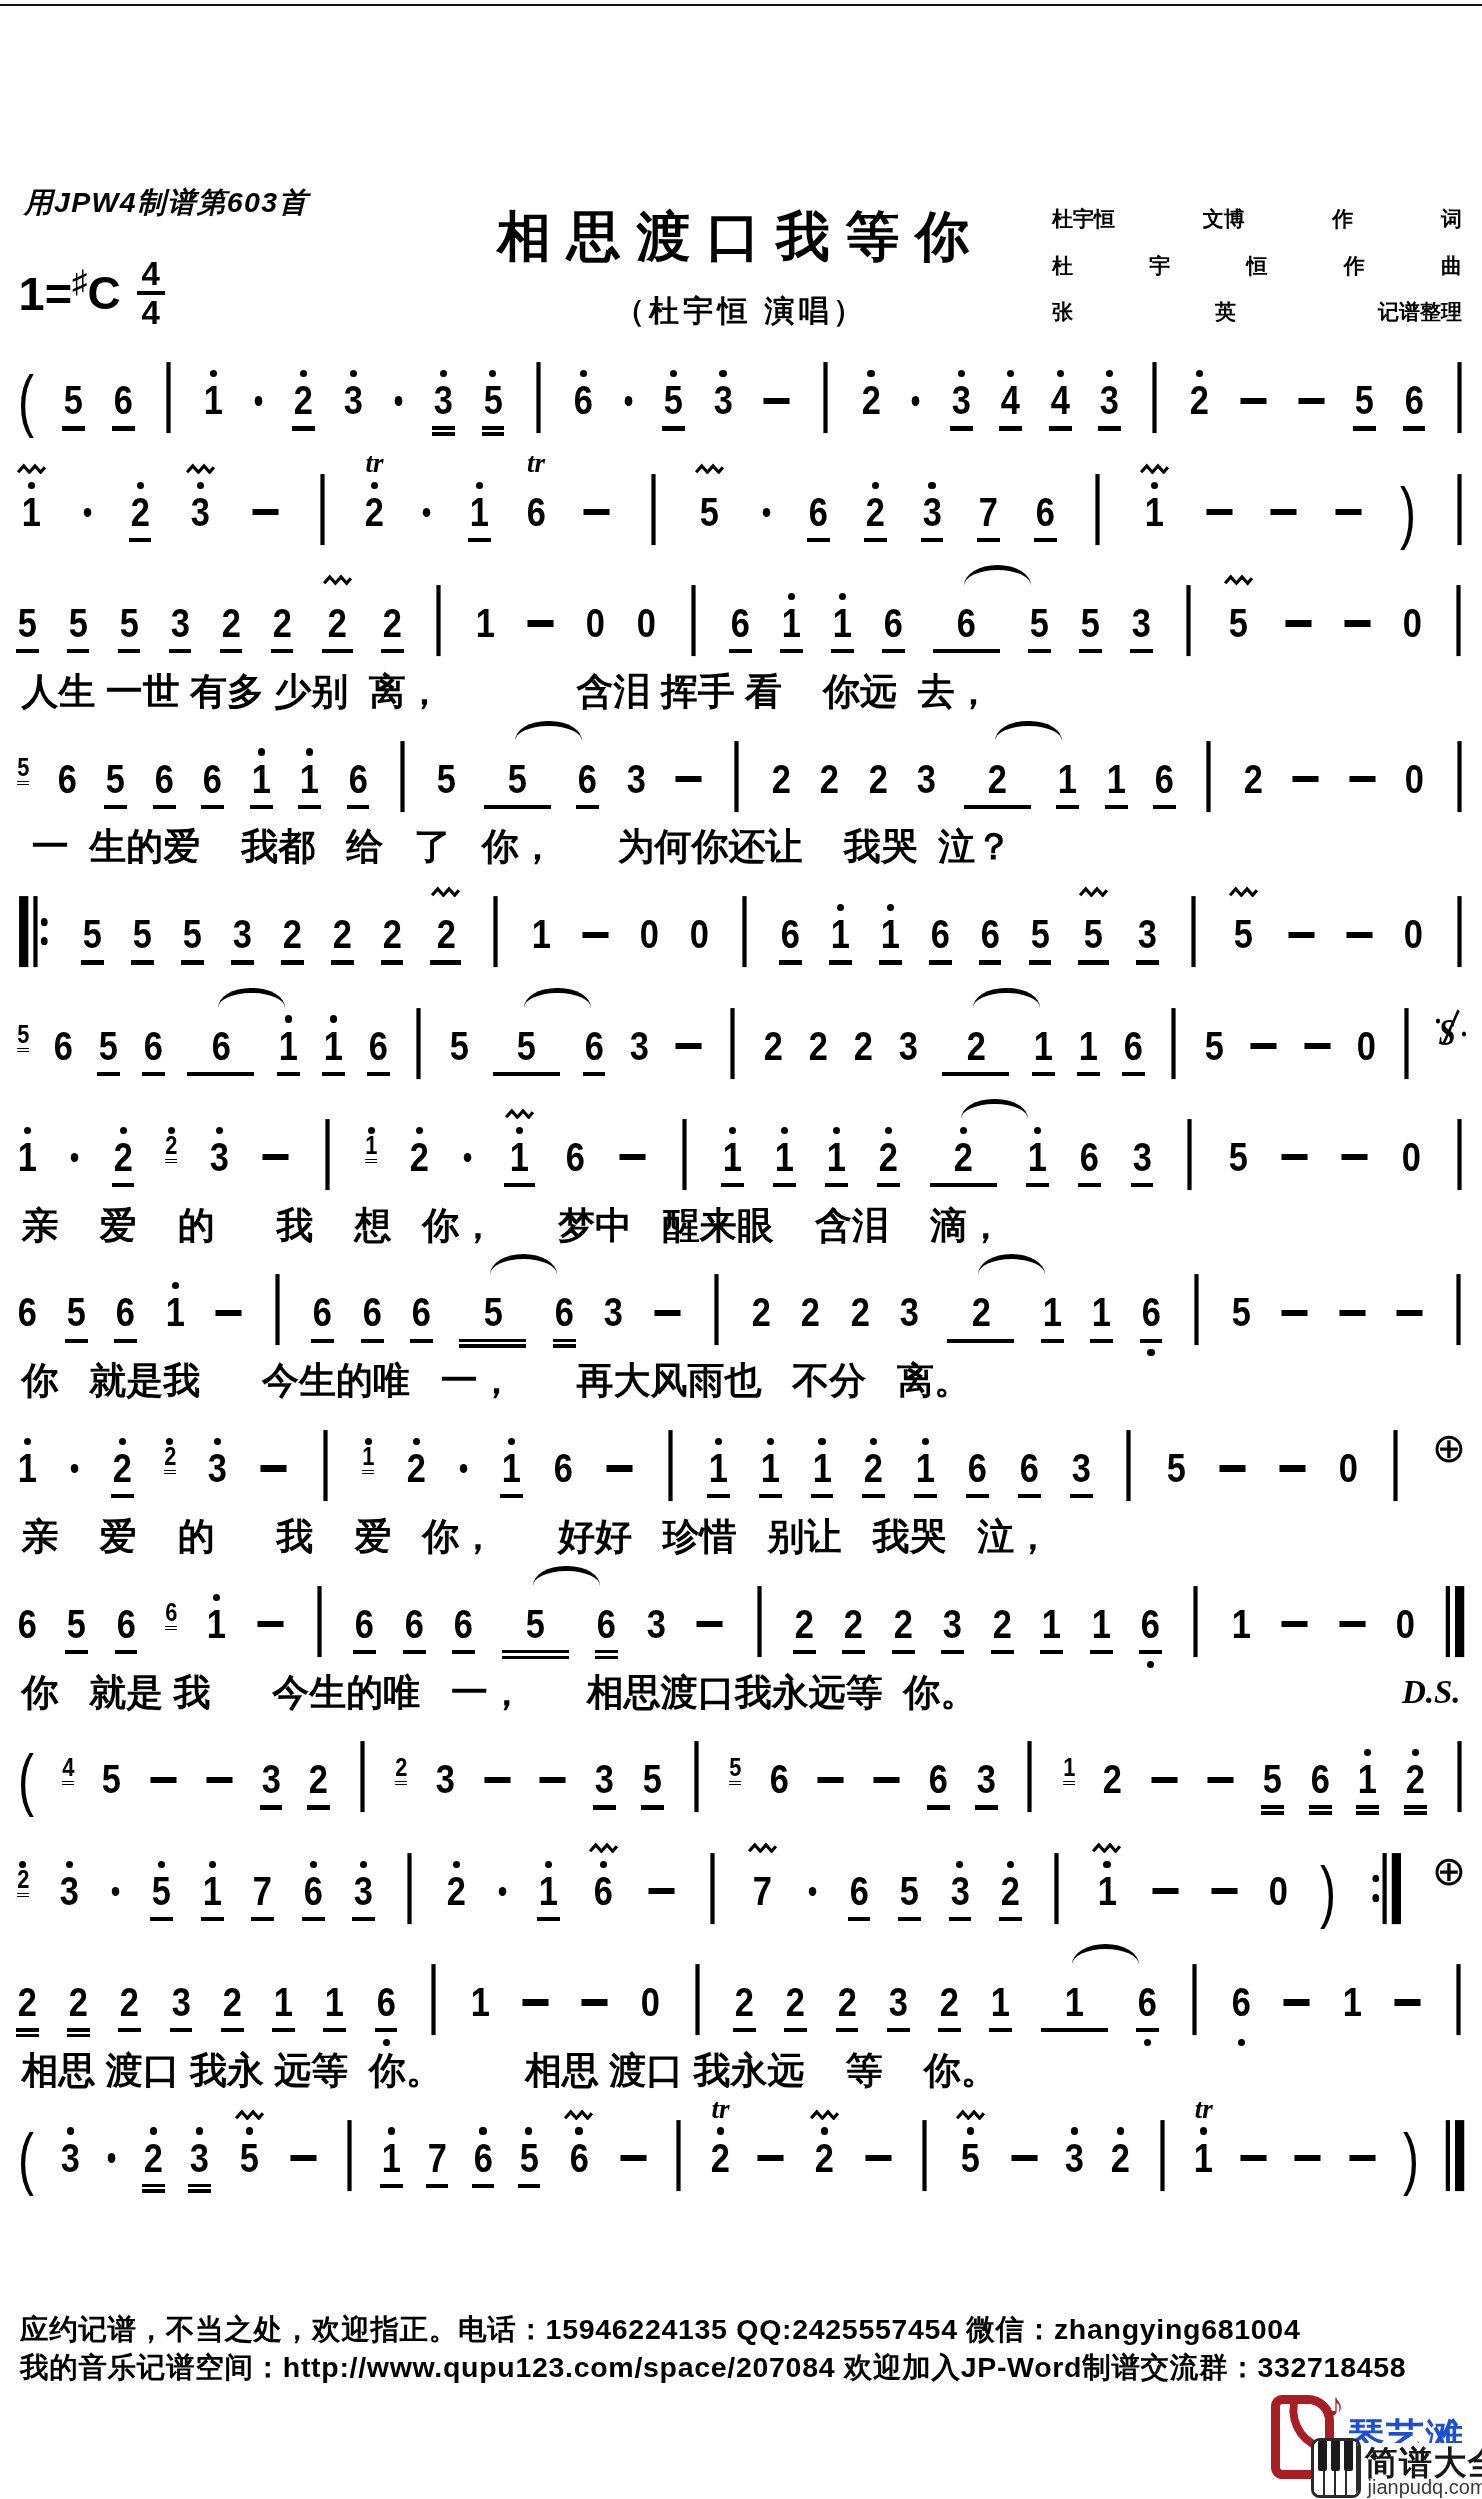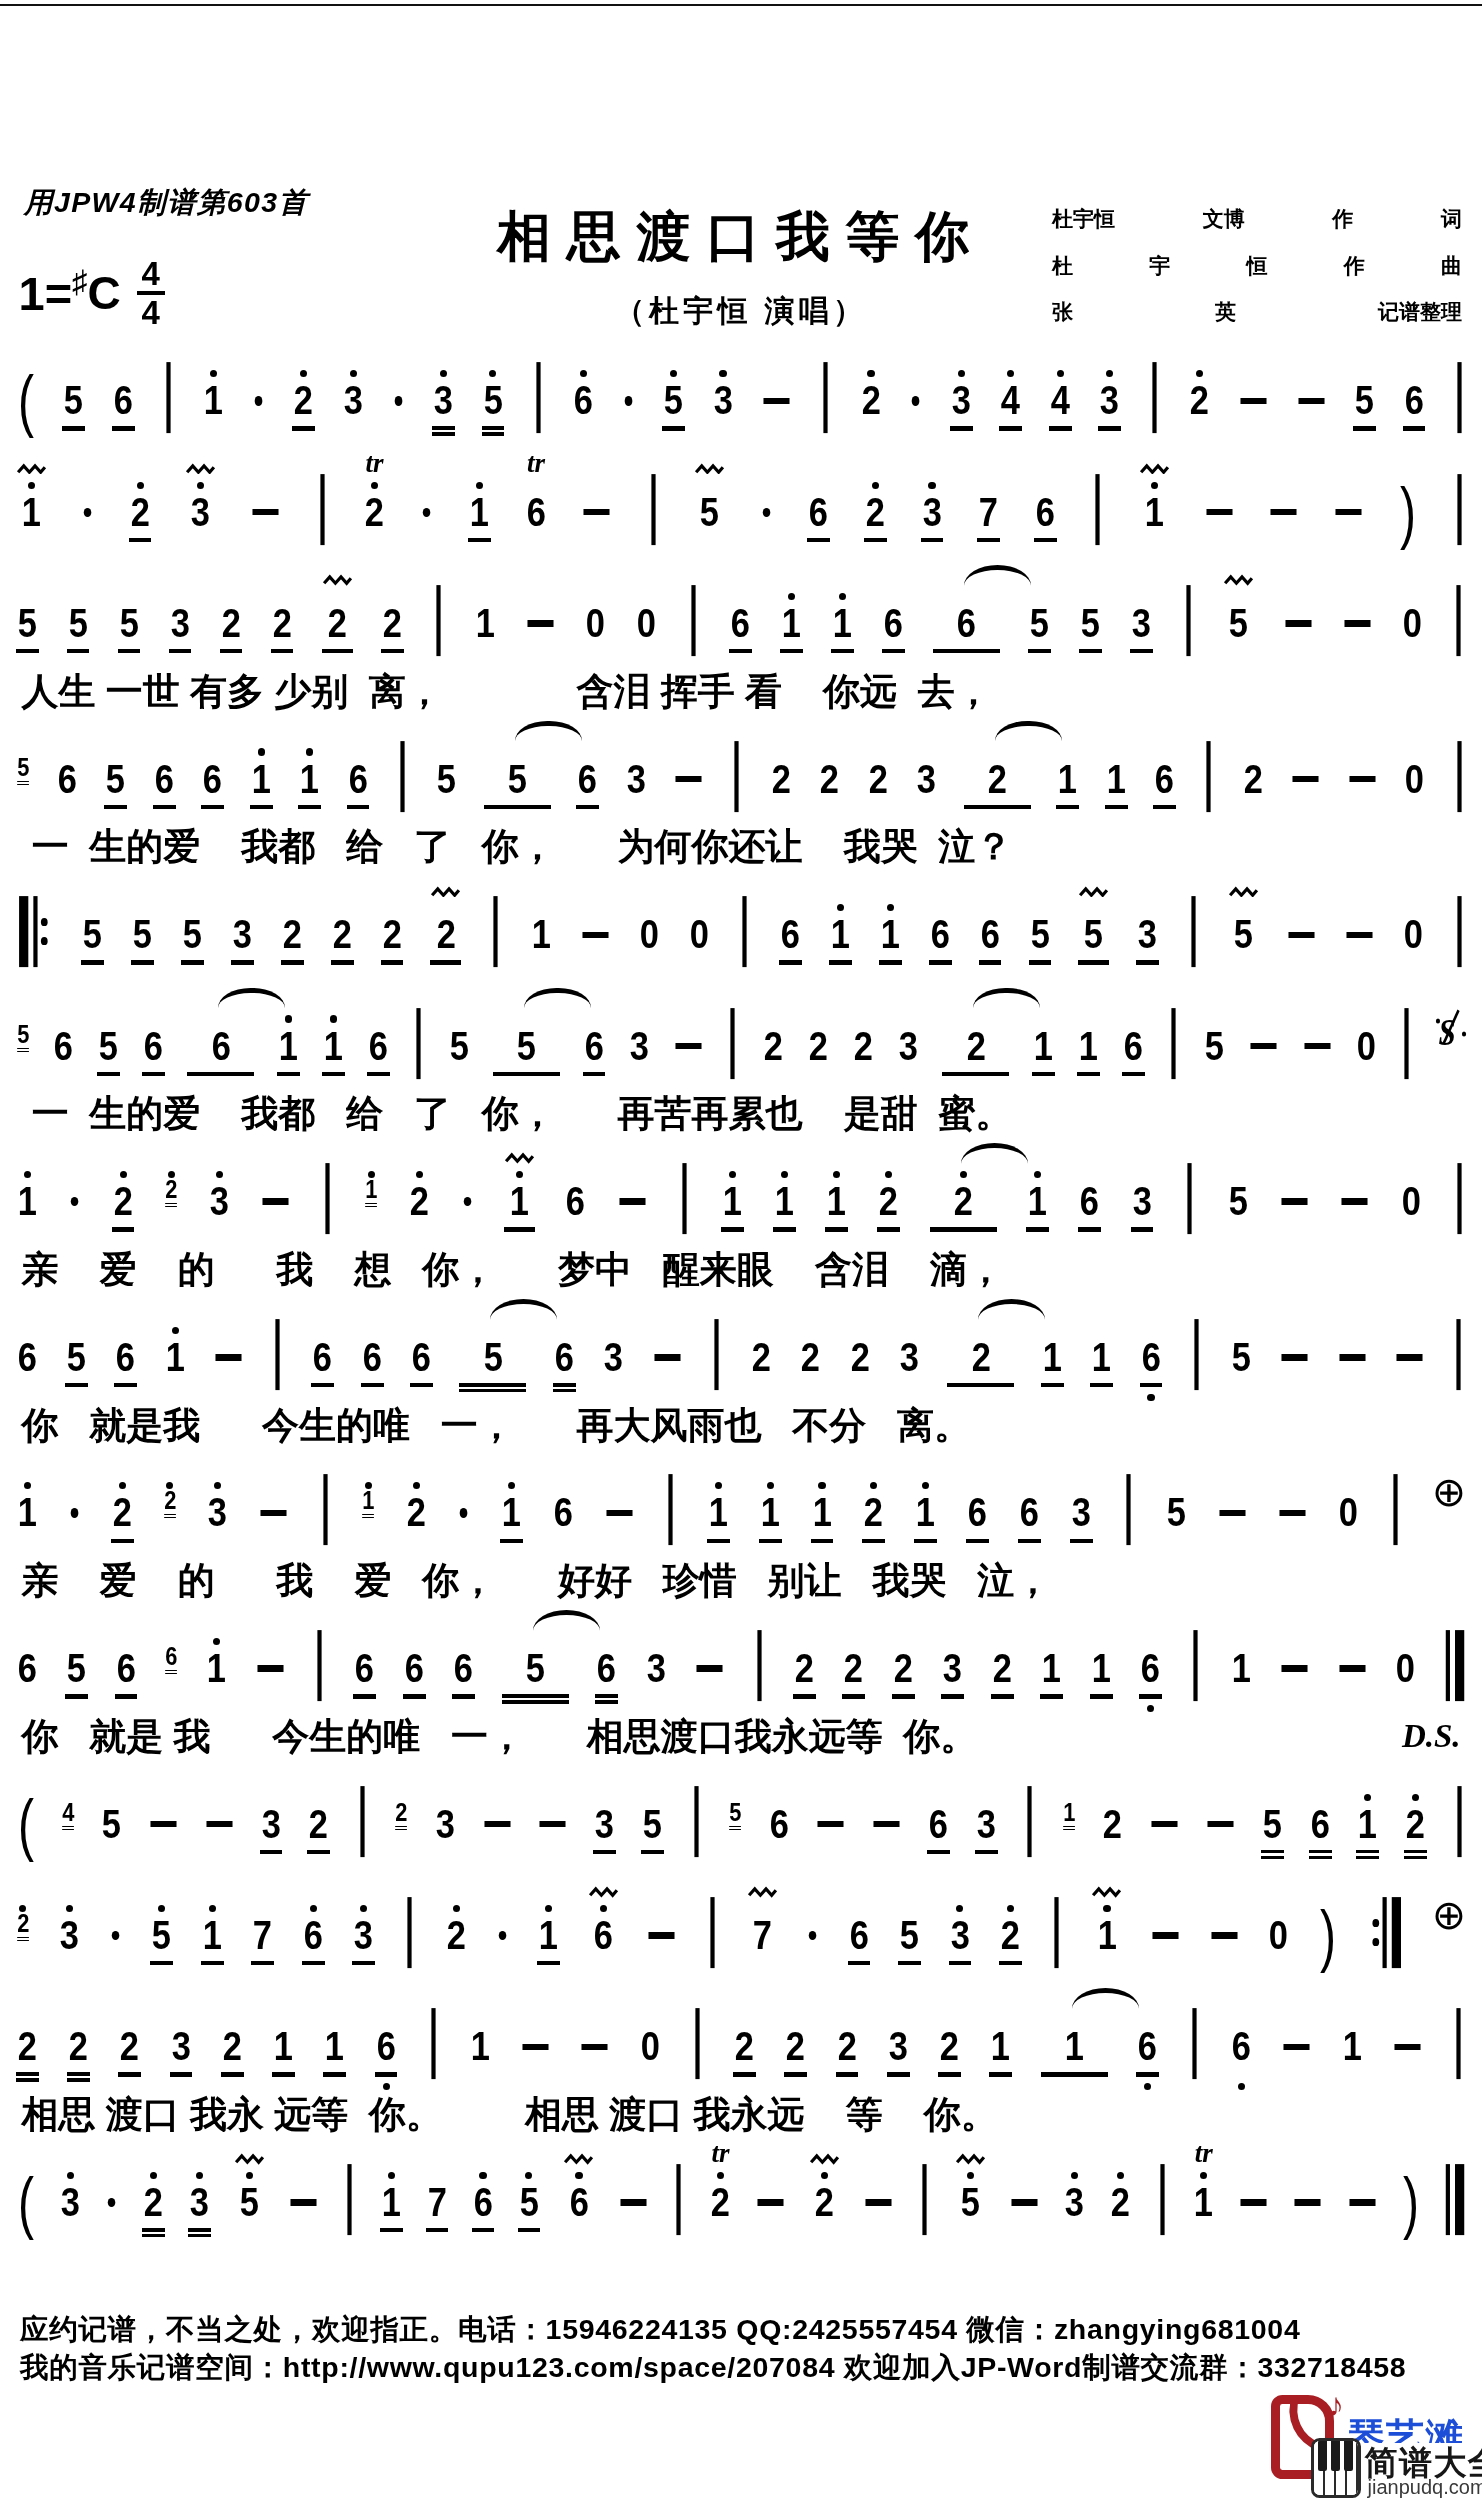--- a/index.html
+++ b/index.html
@@ -1735,21 +1735,20 @@
         <div class="tok">
           <div class="orn"></div>
           <div class="abv"></div>
           <div class="gly">
             <div class="segno"><span class="sg-s">S</span><span class="sg-line"></span><span class="sg-d sg-d1"></span><span class="sg-d sg-d2"></span></div>
           </div>
           <div class="und"></div>
           <div class="blw"></div>
         </div>
       </div>
-      <div class="lyrics"><span> 一  生的爱    我都   给   了   你，      再苦再累也    是甜  蜜。</span></div>
     </div>
     <div class="system">
       <div class="notes">
         <div class="tok">
           <div class="orn"></div>
           <div class="abv">
             <div class="dot"></div>
           </div>
           <div class="gly">1</div>
           <div class="und"></div>

